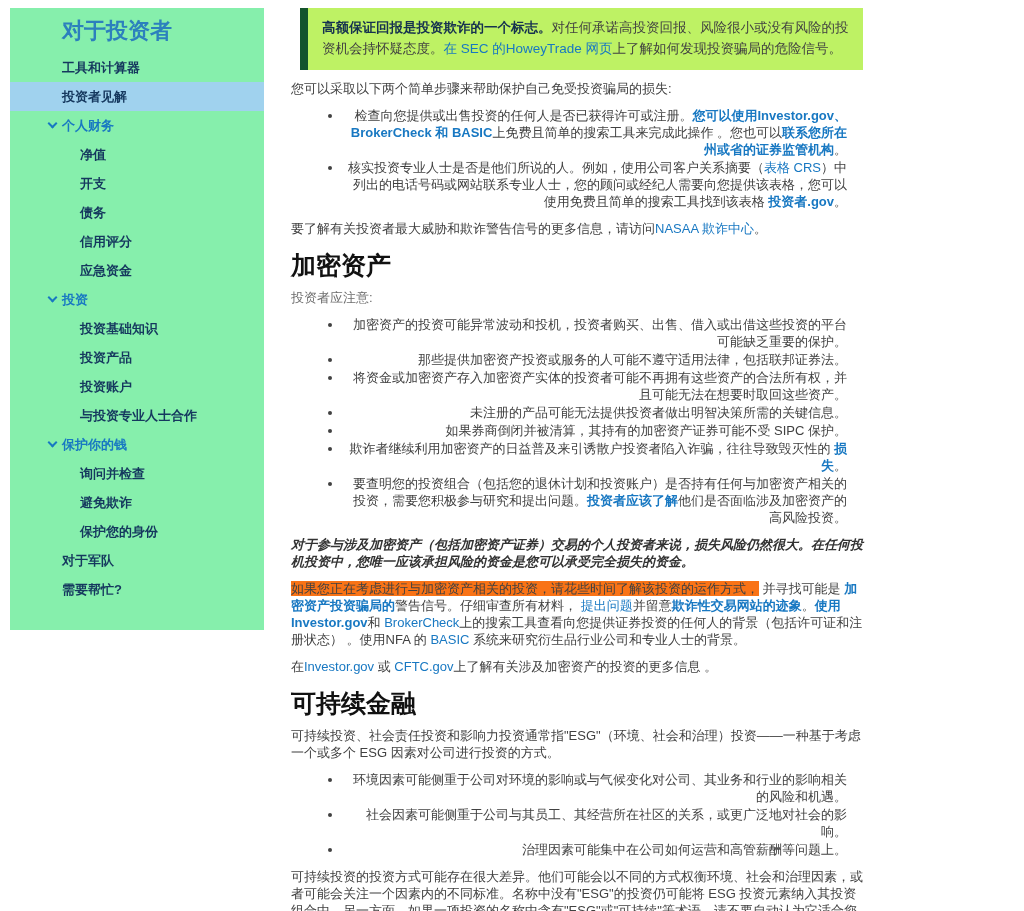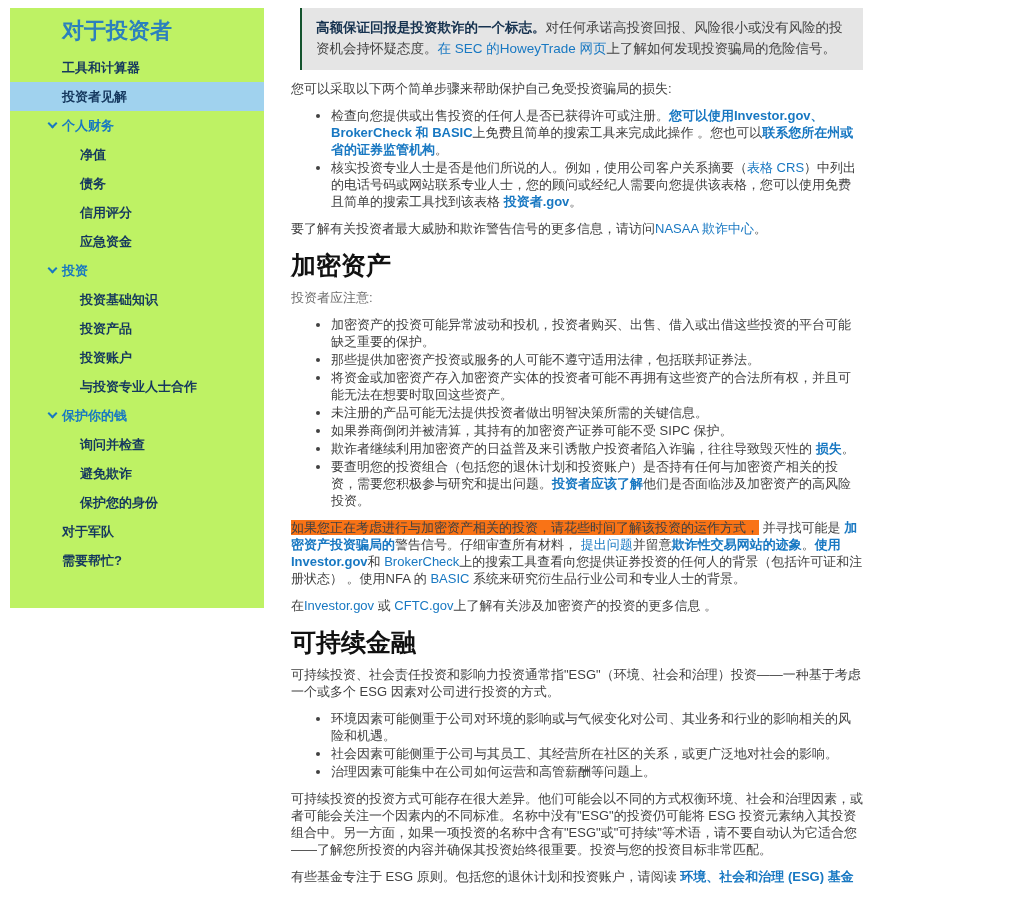--- a/index.html
+++ b/index.html
@@ -9,21 +9,21 @@
     background: #ffffff;
     font-family: "Liberation Sans", sans-serif;
     position: relative;
     overflow: hidden;
     color: #414141;
   }
   
   .sidebar {
     position: absolute; left: 10px; top: 8px;
     width: 254px; min-height: 600px;
-    background: #bef264;
+    background: #86efac;
     padding: 4px 0 26px 0;
   }
   .sidebar-title {
     color: #2c80bd; font-size: 22px; font-weight: bold;
     padding: 6px 8px 9px 52px; line-height: 26px;
   }
   .nav-item {
     position: relative;
     display: flex; align-items: center;
     min-height: 29px;
@@ -50,29 +50,29 @@
     margin: 0 auto;
   }
   
   .main {
     position: absolute; left: 291px; top: 0;
     width: 572px;
     font-size: 13px; line-height: 17px;
   }
   .callout {
     margin: 8px 0 0 9px;
-    background: #e5e5e5;
-    border-left: 2px solid #14532d;
+    background: #bef264;
+    border-left: 8px solid #14532d;
     padding: 9px 14px 11px 14px;
     font-size: 13.5px; line-height: 21px;
   }
   .callout .calloutb { font-weight: bold; color: #16324f; }
   .main p { margin: 10px 0; }
   .main ul { margin: 10px 0; padding-left: 36px; }
-  .main li { margin: 1px 4px; }
+  .main li { margin: 1px 16px; text-align: right; }
   .main h2 {
     font-size: 25px; line-height: 28px;
     color: #111111; font-weight: bold;
     margin: 14px 0 8px 0;
   }
   .muted { color: #6e6e6e; }
   .em { font-weight: bold; font-style: italic; color: #333333; }
   .link { color: #1878c2; }
   .linkb { color: #1878c2; font-weight: bold; }
   .hl { background: #f97316; }
@@ -88,20 +88,23 @@
       </div>
       <div class="nav-item lvl1 active">
         <span>投资者见解</span>
       </div>
       <div class="nav-item lvl1 parent">
         <span class="chev"></span>
         <span>个人财务</span>
       </div>
       <div class="nav-item lvl2">
         <span>净值</span>
+      </div>
+      <div class="nav-item lvl2">
+        <span>开支</span>
       </div>
       <div class="nav-item lvl2">
         <span>债务</span>
       </div>
       <div class="nav-item lvl2">
         <span>信用评分</span>
       </div>
       <div class="nav-item lvl2">
         <span>应急资金</span>
       </div>
@@ -155,20 +158,21 @@
     <p class="muted"><span>投资者应注意:</span></p>
     <ul>
       <li><span>加密资产的投资可能异常波动和投机，投资者购买、出售、借入或出借这些投资的平台可能缺乏重要的保护。</span></li>
       <li><span>那些提供加密资产投资或服务的人可能不遵守适用法律，包括联邦证券法。</span></li>
       <li><span>将资金或加密资产存入加密资产实体的投资者可能不再拥有这些资产的合法所有权，并且可能无法在想要时取回这些资产。</span></li>
       <li><span>未注册的产品可能无法提供投资者做出明智决策所需的关键信息。</span></li>
       <li><span>如果券商倒闭并被清算，其持有的加密资产证券可能不受 SIPC 保护。</span></li>
       <li><span>欺诈者继续利用加密资产的日益普及来引诱散户投资者陷入诈骗，往往导致毁灭性的 </span><span class="linkb">损失</span><span>。</span></li>
       <li><span>要查明您的投资组合（包括您的退休计划和投资账户）是否持有任何与加密资产相关的投资，需要您积极参与研究和提出问题。</span><span class="linkb">投资者应该了解</span><span>他们是否面临涉及加密资产的高风险投资。</span></li>
     </ul>
+    <p class="em"><span>对于参与涉及加密资产（包括加密资产证券）交易的个人投资者来说，损失风险仍然很大。在任何投机投资中，您唯一应该承担风险的资金是您可以承受完全损失的资金。</span></p>
     <p><span class="hl">如果您正在考虑进行与加密资产相关的投资，请花些时间了解该投资的运作方式，</span><span> 并寻找可能是 </span><span class="linkb">加密资产投资骗局的</span><span>警告信号。仔细审查所有材料， </span><span class="link">提出问题</span><span>并留意</span><span class="linkb">欺诈性交易网站的迹象</span><span>。</span><span class="linkb">使用Investor.gov</span><span>和 </span><span class="link">BrokerCheck</span><span>上的搜索工具查看向您提供证券投资的任何人的背景（包括许可证和注册状态） 。使用NFA 的 </span><span class="link">BASIC</span><span> 系统来研究衍生品行业公司和专业人士的背景。</span></p>
     <p><span>在</span><span class="link">Investor.gov</span><span> 或 </span><span class="link">CFTC.gov</span><span>上了解有关涉及加密资产的投资的更多信息 。</span></p>
     <h2>可持续金融</h2>
     <p><span>可持续投资、社会责任投资和影响力投资通常指"ESG"（环境、社会和治理）投资——一种基于考虑一个或多个 ESG 因素对公司进行投资的方式。</span></p>
     <ul>
       <li><span>环境因素可能侧重于公司对环境的影响或与气候变化对公司、其业务和行业的影响相关的风险和机遇。</span></li>
       <li><span>社会因素可能侧重于公司与其员工、其经营所在社区的关系，或更广泛地对社会的影响。</span></li>
       <li><span>治理因素可能集中在公司如何运营和高管薪酬等问题上。</span></li>
     </ul>
     <p><span>可持续投资的投资方式可能存在很大差异。他们可能会以不同的方式权衡环境、社会和治理因素，或者可能会关注一个因素内的不同标准。名称中没有"ESG"的投资仍可能将 ESG 投资元素纳入其投资组合中。另一方面，如果一项投资的名称中含有"ESG"或"可持续"等术语，请不要自动认为它适合您——了解您所投资的内容并确保其投资始终很重要。投资与您的投资目标非常匹配。</span></p>

